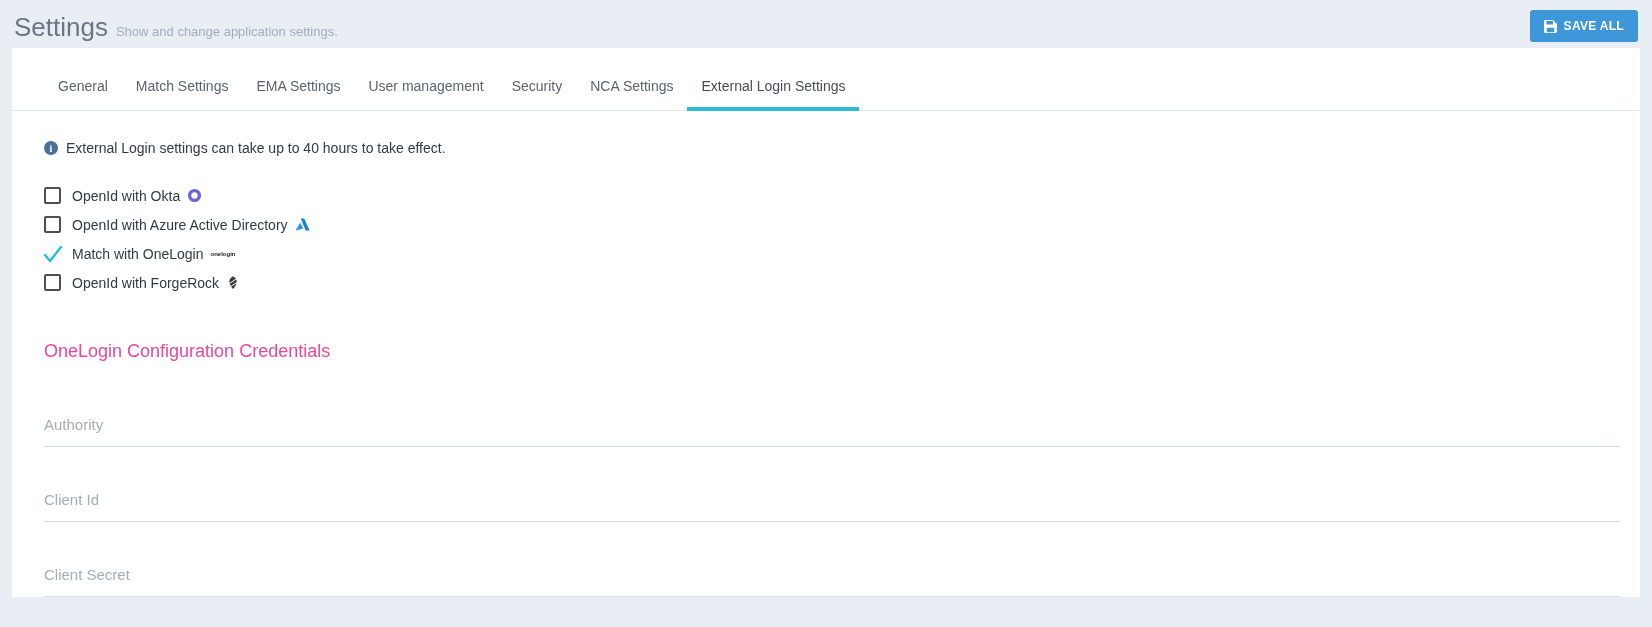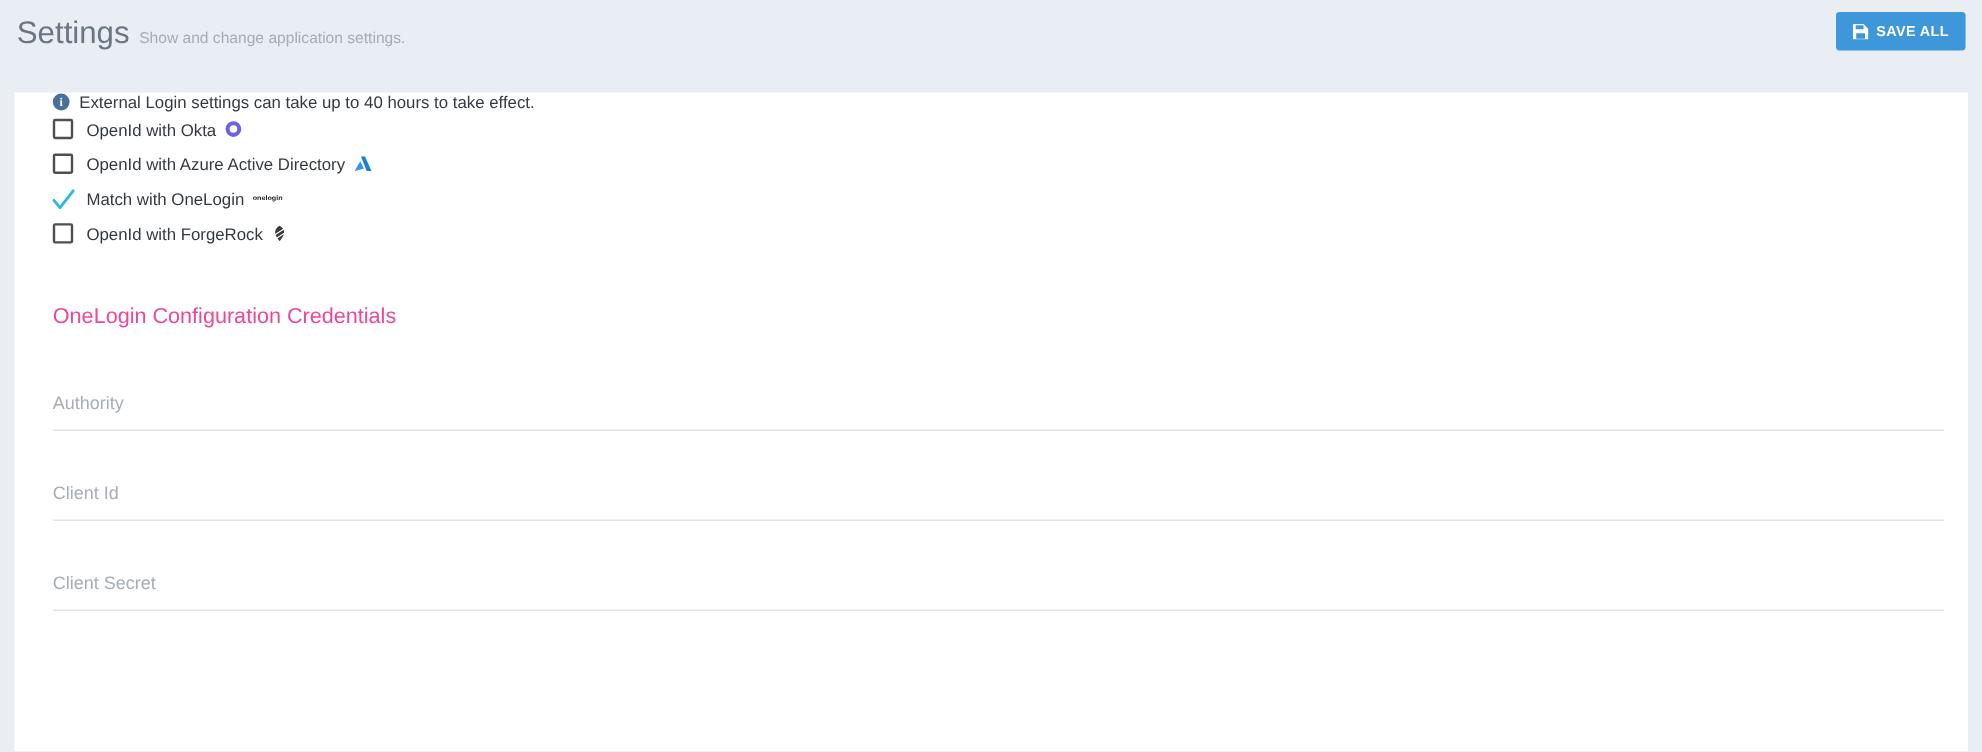--- a/index.html
+++ b/index.html
@@ -70,21 +70,21 @@
   }
   .info-badge {
     width: 14px; height: 14px; border-radius: 50%;
     background: #4a6f99; color: #fff;
     font-size: 10px; font-weight: bold;
     font-family: "Liberation Serif", serif;
     display: inline-flex; align-items: center; justify-content: center;
     flex: 0 0 auto;
   }
 
-  .providers { }
+  .providers { margin-top: 25px; }
   .provider-row {
     display: flex; align-items: center;
     height: 29px;
     cursor: default;
   }
   .cb-slot { width: 17px; height: 17px; margin-right: 11px; position: relative; flex: 0 0 auto; }
   .checkbox {
     width: 17px; height: 17px;
     border: 2px solid #4f4f4f; border-radius: 2px;
     background: #fff; display: inline-block;
@@ -132,20 +132,29 @@
         <path fill="#ffffff" fill-rule="evenodd" d="M0 1.5C0 .7.7 0 1.5 0H11l5 5v9.5c0 .8-.7 1.5-1.5 1.5h-13C.7 16 0 15.3 0 14.5V1.5zM3 1.2v4.3h8V1.2H3zm.5 8.3h9V15h-9V9.5z"></path>
         <rect x="8" y="2" width="2" height="2.6" fill="#3d97d9"></rect>
       </svg>
     </span>
     <span>SAVE ALL</span>
   </button>
 </div>
 
 <main class="card">
 
+  <nav class="tabs">
+    <div class="tab">General</div>
+    <div class="tab">Match Settings</div>
+    <div class="tab">EMA Settings</div>
+    <div class="tab">User management</div>
+    <div class="tab">Security</div>
+    <div class="tab">NCA Settings</div>
+    <div class="tab active">External Login Settings</div>
+  </nav>
 
   <div class="content">
 
     <div class="notice">
       <span class="info-badge">i</span>
       <span>External Login settings can take up to 40 hours to take effect.</span>
     </div>
 
     <div class="providers">
 

